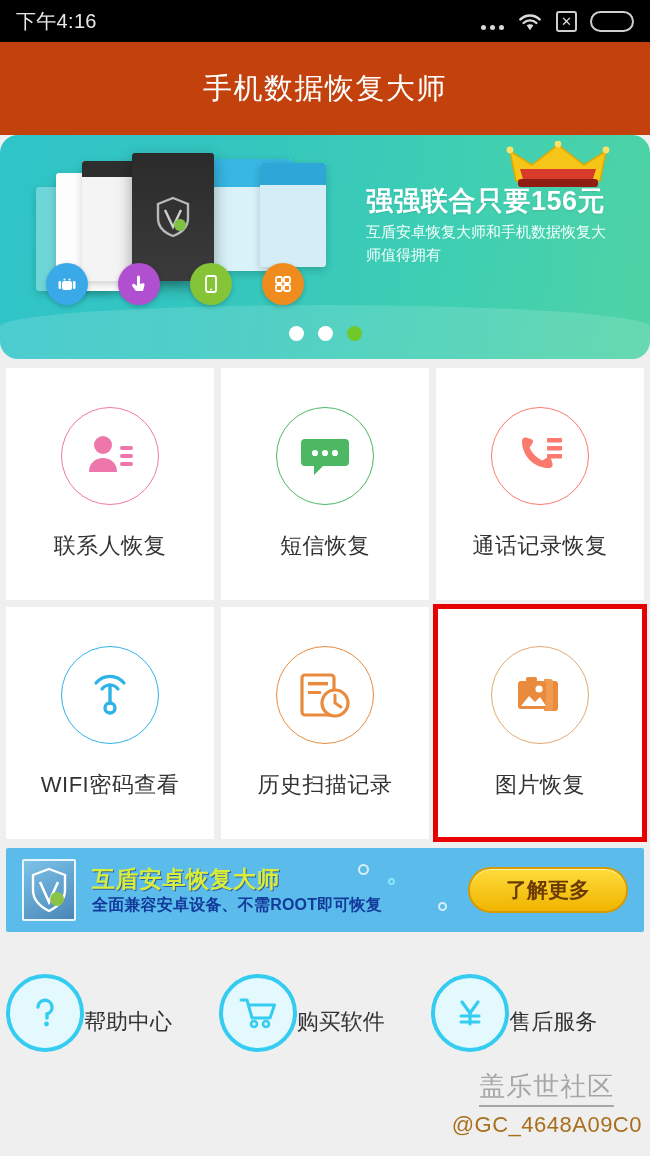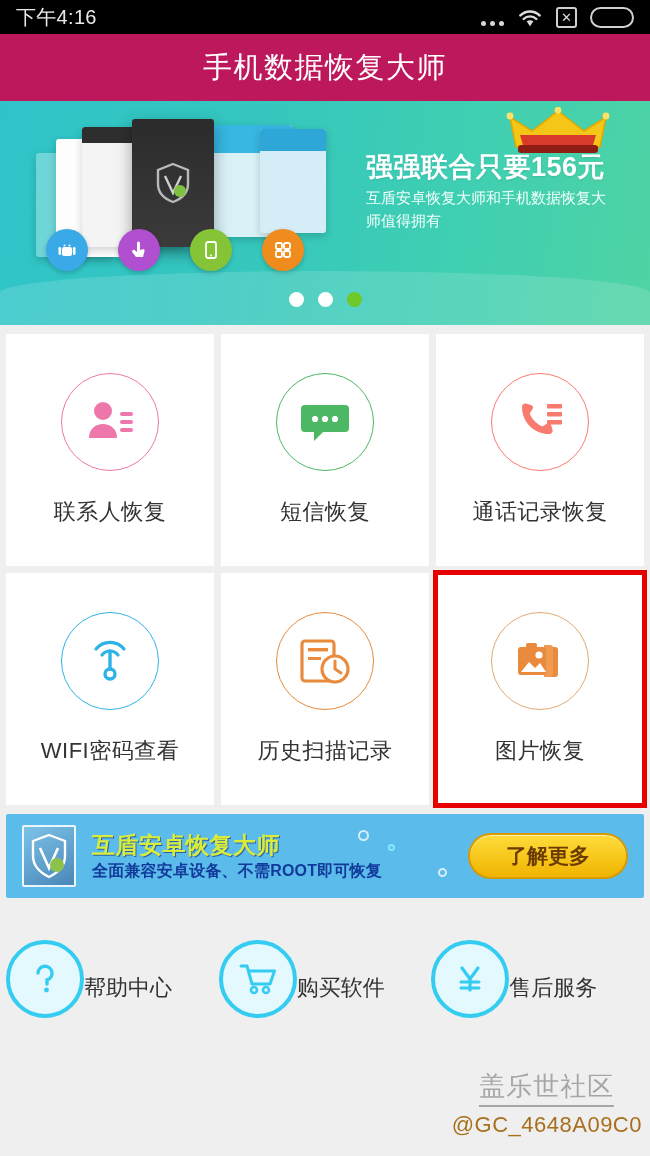--- a/index.html
+++ b/index.html
@@ -6,21 +6,21 @@
   html,body { width:650px; height:1156px; }
   body {
     font-family:"Liberation Sans","DejaVu Sans",sans-serif;
     background:#efefef;
     overflow:hidden;
     position:relative;
   }
 
   
   .statusbar{
-    height:34px; background:#000; color:#e8e8e8;
+    height:42px; background:#000; color:#e8e8e8;
     display:flex; align-items:center; justify-content:space-between;
     padding:16px 16px;
   }
   .status-time{ font-size:20px; letter-spacing:.3px; }
   .status-icons{ display:flex; align-items:center; gap:13px; }
   .dots-icon{ display:flex; gap:4px; align-items:flex-end; height:18px; }
   .dots-icon i{ width:5px;height:5px;border-radius:50%;background:#d8d8d8; display:block;}
   .wifi-icon{ width:26px; height:19px; position:relative; }
   .simx-icon{
     width:21px;height:21px;border:2px solid #cfcfcf;border-radius:3px;
@@ -28,29 +28,30 @@
     font-size:13px;color:#dcdcdc;line-height:1;
   }
   .battery-icon{
     width:44px;height:21px;border:2px solid #cfcfcf;border-radius:11px;
     position:relative; padding:2px;
   }
   .battery-icon .fill{ width:58%;height:100%;background:#d5d5d5;border-radius:9px; }
 
   
   .header{
-    height:67px; background:#be185d;
+    height:93px; background:#c2410c;
     display:flex; align-items:center; justify-content:center;
   }
   .header-title{ color:#fff; font-size:29px; letter-spacing:1.5px; font-weight:400; }
 
   
   .banner{
     height:224px; position:relative; overflow:hidden;
     background:linear-gradient(100deg,#2fc4c9 0%,#34c6bf 35%,#3fcfb2 70%,#4fd3a4 100%);
+    border-radius:18px;
   }
   .banner-art{
     position:absolute; left:28px; top:16px; width:330px; height:180px;
   }
   .sheet{
     position:absolute; border-radius:3px;
     box-shadow:0 3px 9px rgba(0,0,0,.18);
   }
   .sheet.s1{ left:8px; top:36px; width:78px; height:104px; background:rgba(255,255,255,.30); }
   .sheet.s2{ left:28px; top:22px; width:86px; height:118px; background:#fdfdfd; }

